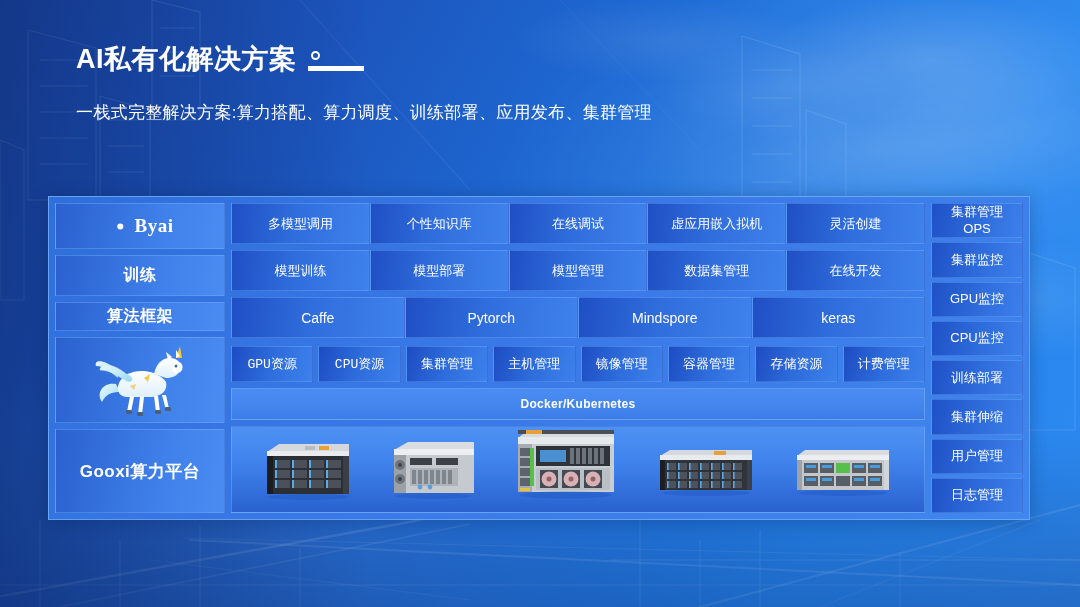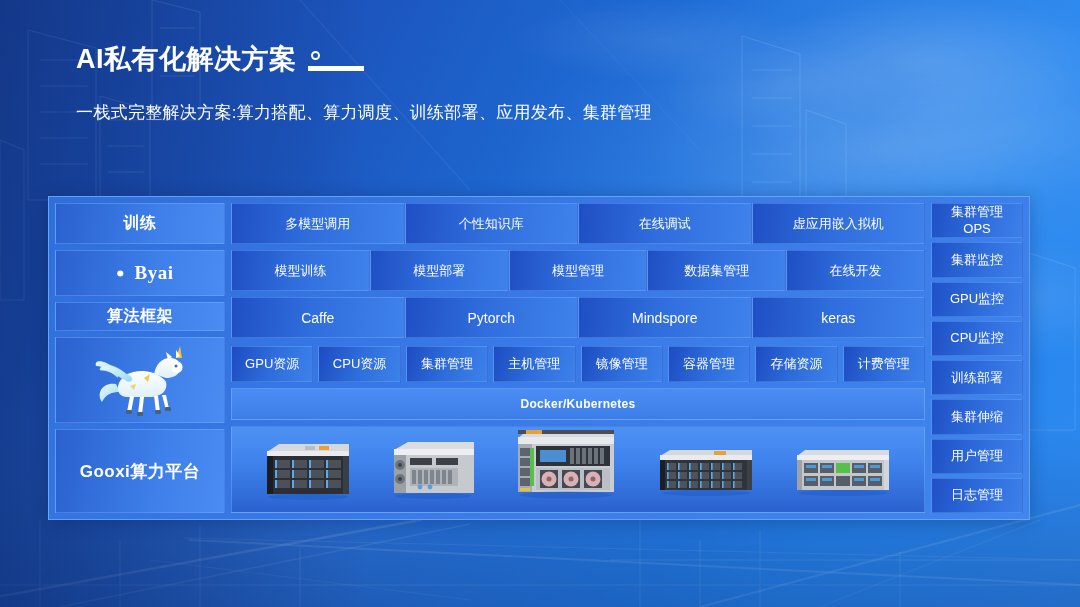--- a/index.html
+++ b/index.html
@@ -90,21 +90,21 @@
     color:#ffffff; font-size:13px; font-weight:400; white-space:nowrap;
   }
   .cell.ascii { font-size:14px; }
 
   .chips-row { display:flex; gap:5px; height:36px; flex:0 0 auto; margin-top:2px; }
   .chip {
     flex:1 1 0; min-width:0;
     background:linear-gradient(105deg, #1d4cc2 0%, #2e6ddb 50%, #3d81ec 100%);
     border:1px solid rgba(150,200,255,.26);
     display:flex; align-items:center; justify-content:center;
-    color:#ffffff; font-size:13px; white-space:nowrap;
+    color:#ffffff; font-size:13px; white-space:nowrap;font-family:Liberation Mono, monospace;
   }
 
   .docker-bar {
     height:32px; flex:0 0 auto;
     background:linear-gradient(180deg, #4a8cf2 0%, #4486ee 55%, #3b7ce6 100%);
     border:1px solid rgba(160,205,255,.34);
     display:flex; align-items:center; justify-content:center;
     color:#ffffff; font-size:12px; font-weight:700; letter-spacing:.3px;
   }
 
@@ -207,33 +207,33 @@
       <div class="title-bar"></div>
     </div>
   </div>
   <div class="page-subtitle">一栈式完整解决方案:算力搭配、算力调度、训练部署、应用发布、集群管理</div>
 </div>
 
 <div class="panel">
 
   <div class="col-left">
 
-    <div class="left-cell lc-train">训练</div>
-
     <div class="left-cell lc-logo">
       <div class="logo-wrap">
         <span class="logo-mark">
           <svg width="21" height="21" viewBox="0 0 24 24">
             <path d="M12 1.4 A10.6 10.6 0 1 0 12 22.6 A8.1 8.1 0 1 1 12 1.4 Z" fill="#ffffff"></path>
             <circle cx="15.2" cy="12" r="3.5" fill="#ffffff"></circle>
           </svg>
         </span>
         <span class="logo-text">Byai</span>
       </div>
     </div>
+
+    <div class="left-cell lc-train">训练</div>
 
     <div class="left-cell lc-frame">算法框架</div>
 
     <div class="left-cell lc-beast">
       <svg width="104" height="80" viewBox="0 0 104 80">
         <defs>
           <linearGradient id="wg" x1="0" y1="0" x2="1" y2="1">
             <stop offset="0%" stop-color="#e8f8ff"></stop>
             <stop offset="55%" stop-color="#bfe9f7"></stop>
             <stop offset="100%" stop-color="#8fd6ef"></stop>
@@ -280,20 +280,21 @@
     <div class="left-cell lc-gooxi">Gooxi算力平台</div>
   </div>
 
   <div class="col-center">
 
     <div class="grid-row gr-1">
       <div class="cell">多模型调用</div>
       <div class="cell">个性知识库</div>
       <div class="cell">在线调试</div>
       <div class="cell">虚应用嵌入拟机</div>
+      <div class="cell">灵活创建</div>
     </div>
 
     <div class="grid-row gr-2">
       <div class="cell">模型训练</div>
       <div class="cell">模型部署</div>
       <div class="cell">模型管理</div>
       <div class="cell">数据集管理</div>
       <div class="cell">在线开发</div>
     </div>
 

